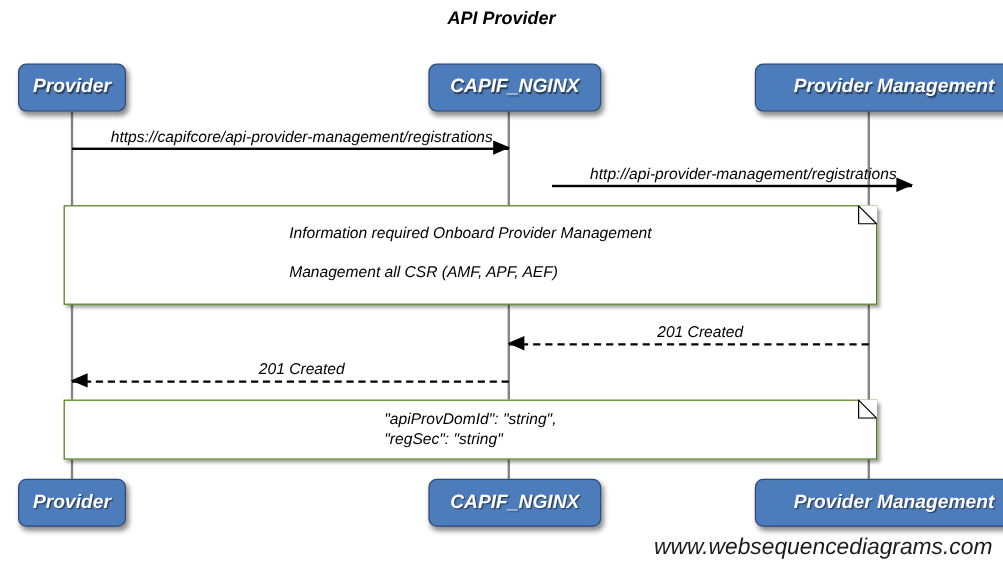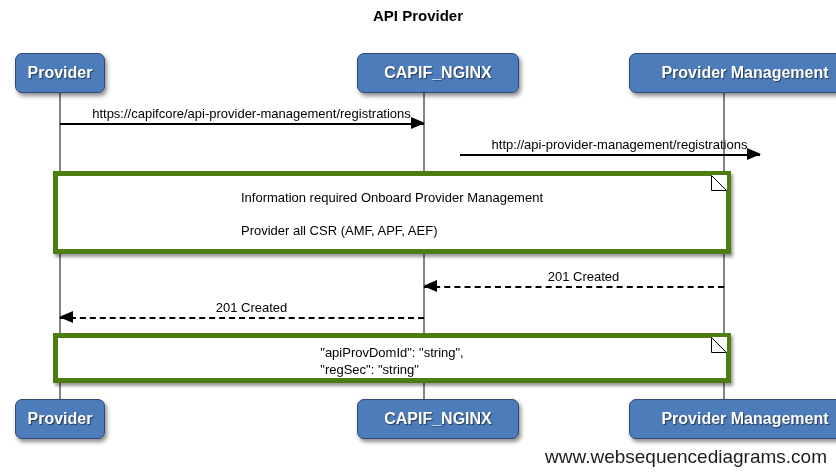--- a/index.html
+++ b/index.html
@@ -3,20 +3,21 @@
 <meta charset="utf-8">
 <style>
   * { margin:0; padding:0; box-sizing:border-box; }
   html,body { background:#ffffff; }
   .canvas {
     position:relative;
     width:836px; height:474px;
     background:#ffffff;
     font-family:"Liberation Sans", sans-serif;
     overflow:hidden;
+    font-style:italic;
   }
   .title {
     position:absolute; left:0; top:7px; width:836px;
     text-align:center; font-size:15px; font-weight:bold; color:#000;
   }
   .lifeline {
     position:absolute; top:93px; height:306px; width:2px;
     background:#848484;
   }
   .ll-a { left:59px; }
@@ -28,21 +29,21 @@
     border:1px solid #2c4a77;
     border-radius:7px;
     box-shadow:2px 3px 4px rgba(0,0,0,0.45);
     color:#ffffff; font-size:16px; font-weight:bold;
     display:flex; align-items:center; justify-content:center;
     text-shadow:1px 1px 1px rgba(0,0,0,0.55);
   }
   .a-top { top:53px; }
   .a-bot { top:399px; }
   .a-provider { left:15px;  width:90px;  }
-  .a-capif    { left:357px; width:162px; }
+  .a-capif    { left:357px; width:144px; }
   .a-pm       { left:629px; width:232px; }
 
   .message { position:absolute; height:20px; }
   .m1 { left:60px;  top:106px; width:364px; }
   .m2 { left:424px; top:137px; width:300px;margin-left:36px; }
   .m3 { left:424px; top:269px; width:300px; }
   .m4 { left:60px;  top:300px; width:364px; }
   .msg-label {
     height:17px; line-height:15px; font-size:13px;
     text-align:center; color:#000; white-space:nowrap;padding-left:19px;
@@ -53,21 +54,21 @@
     position:absolute; width:0; height:0; top:11px;
     border-top:6px solid transparent;
     border-bottom:6px solid transparent;
   }
   .head-right { right:-1px; border-left:14px solid #000; }
   .head-left  { left:-1px;  border-right:14px solid #000; }
 
   .note {
     position:absolute; left:53px; width:678px;
     background:#ffffff;
-    border:5px solid #4d7c0f;
+    border:1px solid #4d7c0f;
     box-shadow:2px 3px 3px rgba(0,0,0,0.4);
     text-align:center;
   }
   .n1 { top:171px; height:83px; }
   .n2 { top:333px; height:50px; }
   .note-inner {
     display:inline-block; text-align:left;
     font-size:13px; color:#000;
   }
   .n1 .note-inner { padding-top:5px; line-height:33px; }
@@ -106,21 +107,21 @@
     <div class="head head-right"></div>
   </div>
 
   <div class="note n1">
     <svg class="fold" width="16" height="16" viewBox="0 0 16 16">
       <rect x="0" y="0" width="16" height="16" fill="#ffffff"></rect>
       <path d="M0.5,0.5 L15.5,15.5 L0.5,15.5 Z" fill="#fcfcfc" stroke="#000000" stroke-width="1"></path>
     </svg>
     <div class="note-inner">
       <div>Information required Onboard Provider Management</div>
-      <div>Provider all CSR (AMF, APF, AEF)</div>
+      <div>Management all CSR (AMF, APF, AEF)</div>
     </div>
   </div>
 
   <div class="message m3">
     <div class="msg-label">201 Created</div>
     <div class="msg-line dashed"></div>
     <div class="head head-left"></div>
   </div>
 
   <div class="message m4">

